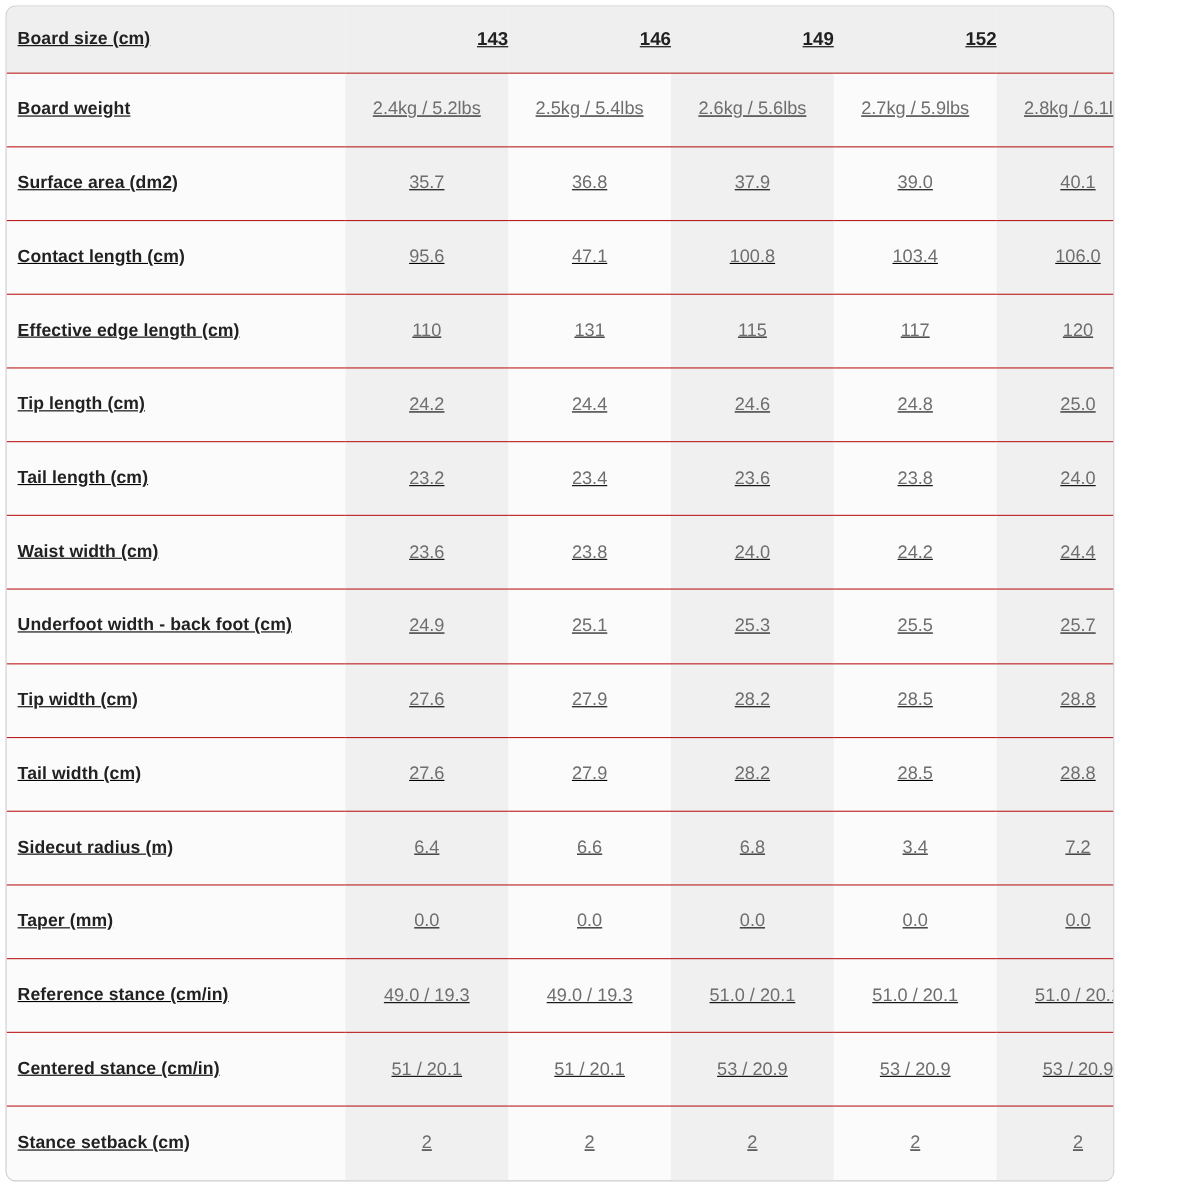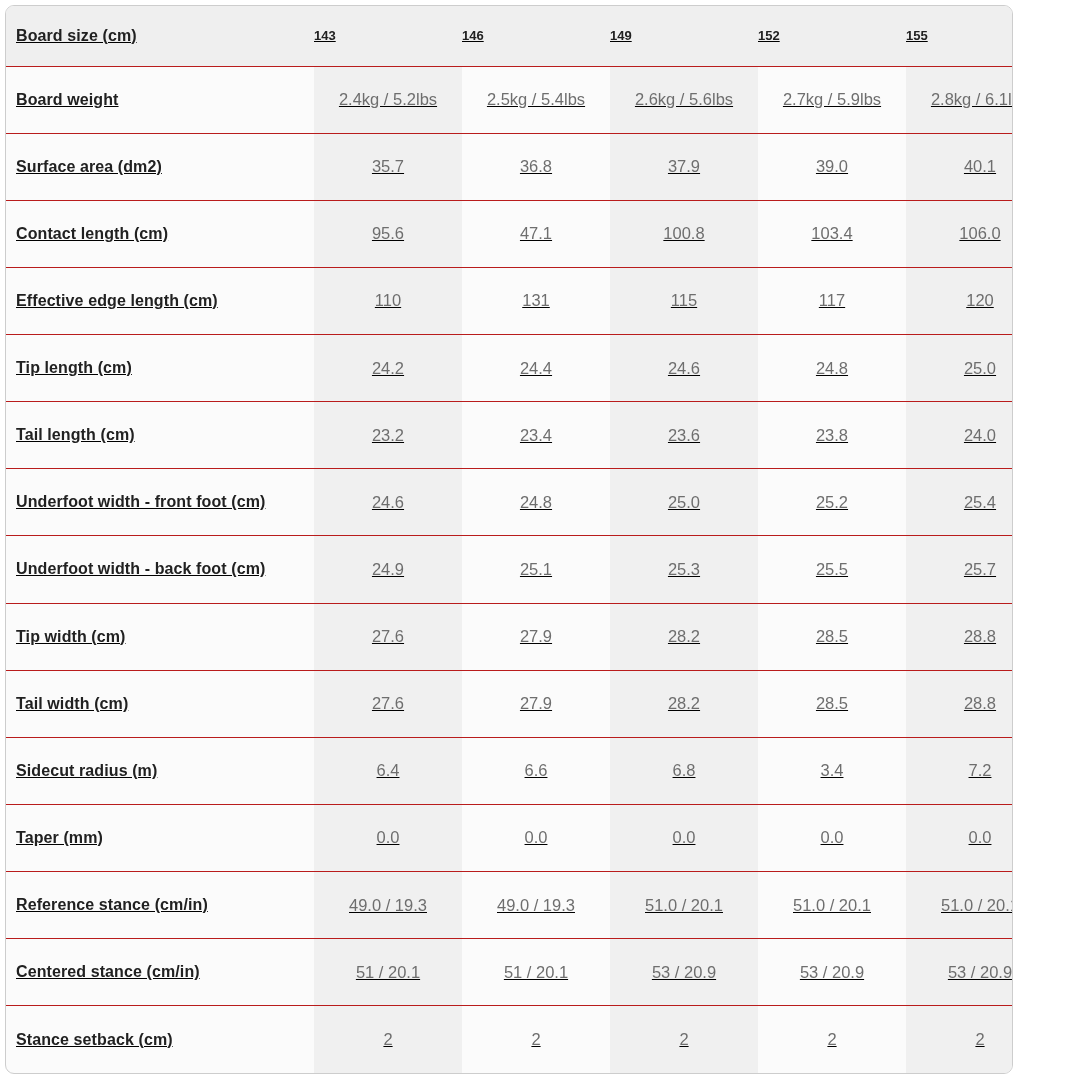--- a/index.html
+++ b/index.html
@@ -44,23 +44,23 @@
   .label {
     text-align: left;
     padding-left: 10px;
     font-weight: 700;
     font-size: 16px;
     color: #212121;
     letter-spacing: 0.1px;
     white-space: nowrap;
   }
   th.val {
-    text-align: left;
+    text-align: right;
     font-weight: 700;
-    font-size: 13px;
+    font-size: 17px;
     color: #212121;
   }
   td.val {
     text-align: center;
     font-weight: 400;
     font-size: 16.5px;
     color: #6e6e6e;
     white-space: nowrap;
   }
   
@@ -147,26 +147,26 @@
         <tr>
           <td class="label">Tail length (cm)</td>
           <td class="val">23.2</td>
           <td class="val">23.4</td>
           <td class="val">23.6</td>
           <td class="val">23.8</td>
           <td class="val">24.0</td>
           <td class="spacer"></td>
         </tr>
         <tr>
-          <td class="label">Underfoot width - front foot (cm)</td>
-          <td class="val">24.6</td>
-          <td class="val">24.8</td>
-          <td class="val">25.0</td>
-          <td class="val">25.2</td>
-          <td class="val">25.4</td>
+          <td class="label">Waist width (cm)</td>
+          <td class="val">23.6</td>
+          <td class="val">23.8</td>
+          <td class="val">24.0</td>
+          <td class="val">24.2</td>
+          <td class="val">24.4</td>
           <td class="spacer"></td>
         </tr>
         <tr>
           <td class="label">Underfoot width - back foot (cm)</td>
           <td class="val">24.9</td>
           <td class="val">25.1</td>
           <td class="val">25.3</td>
           <td class="val">25.5</td>
           <td class="val">25.7</td>
           <td class="spacer"></td>

